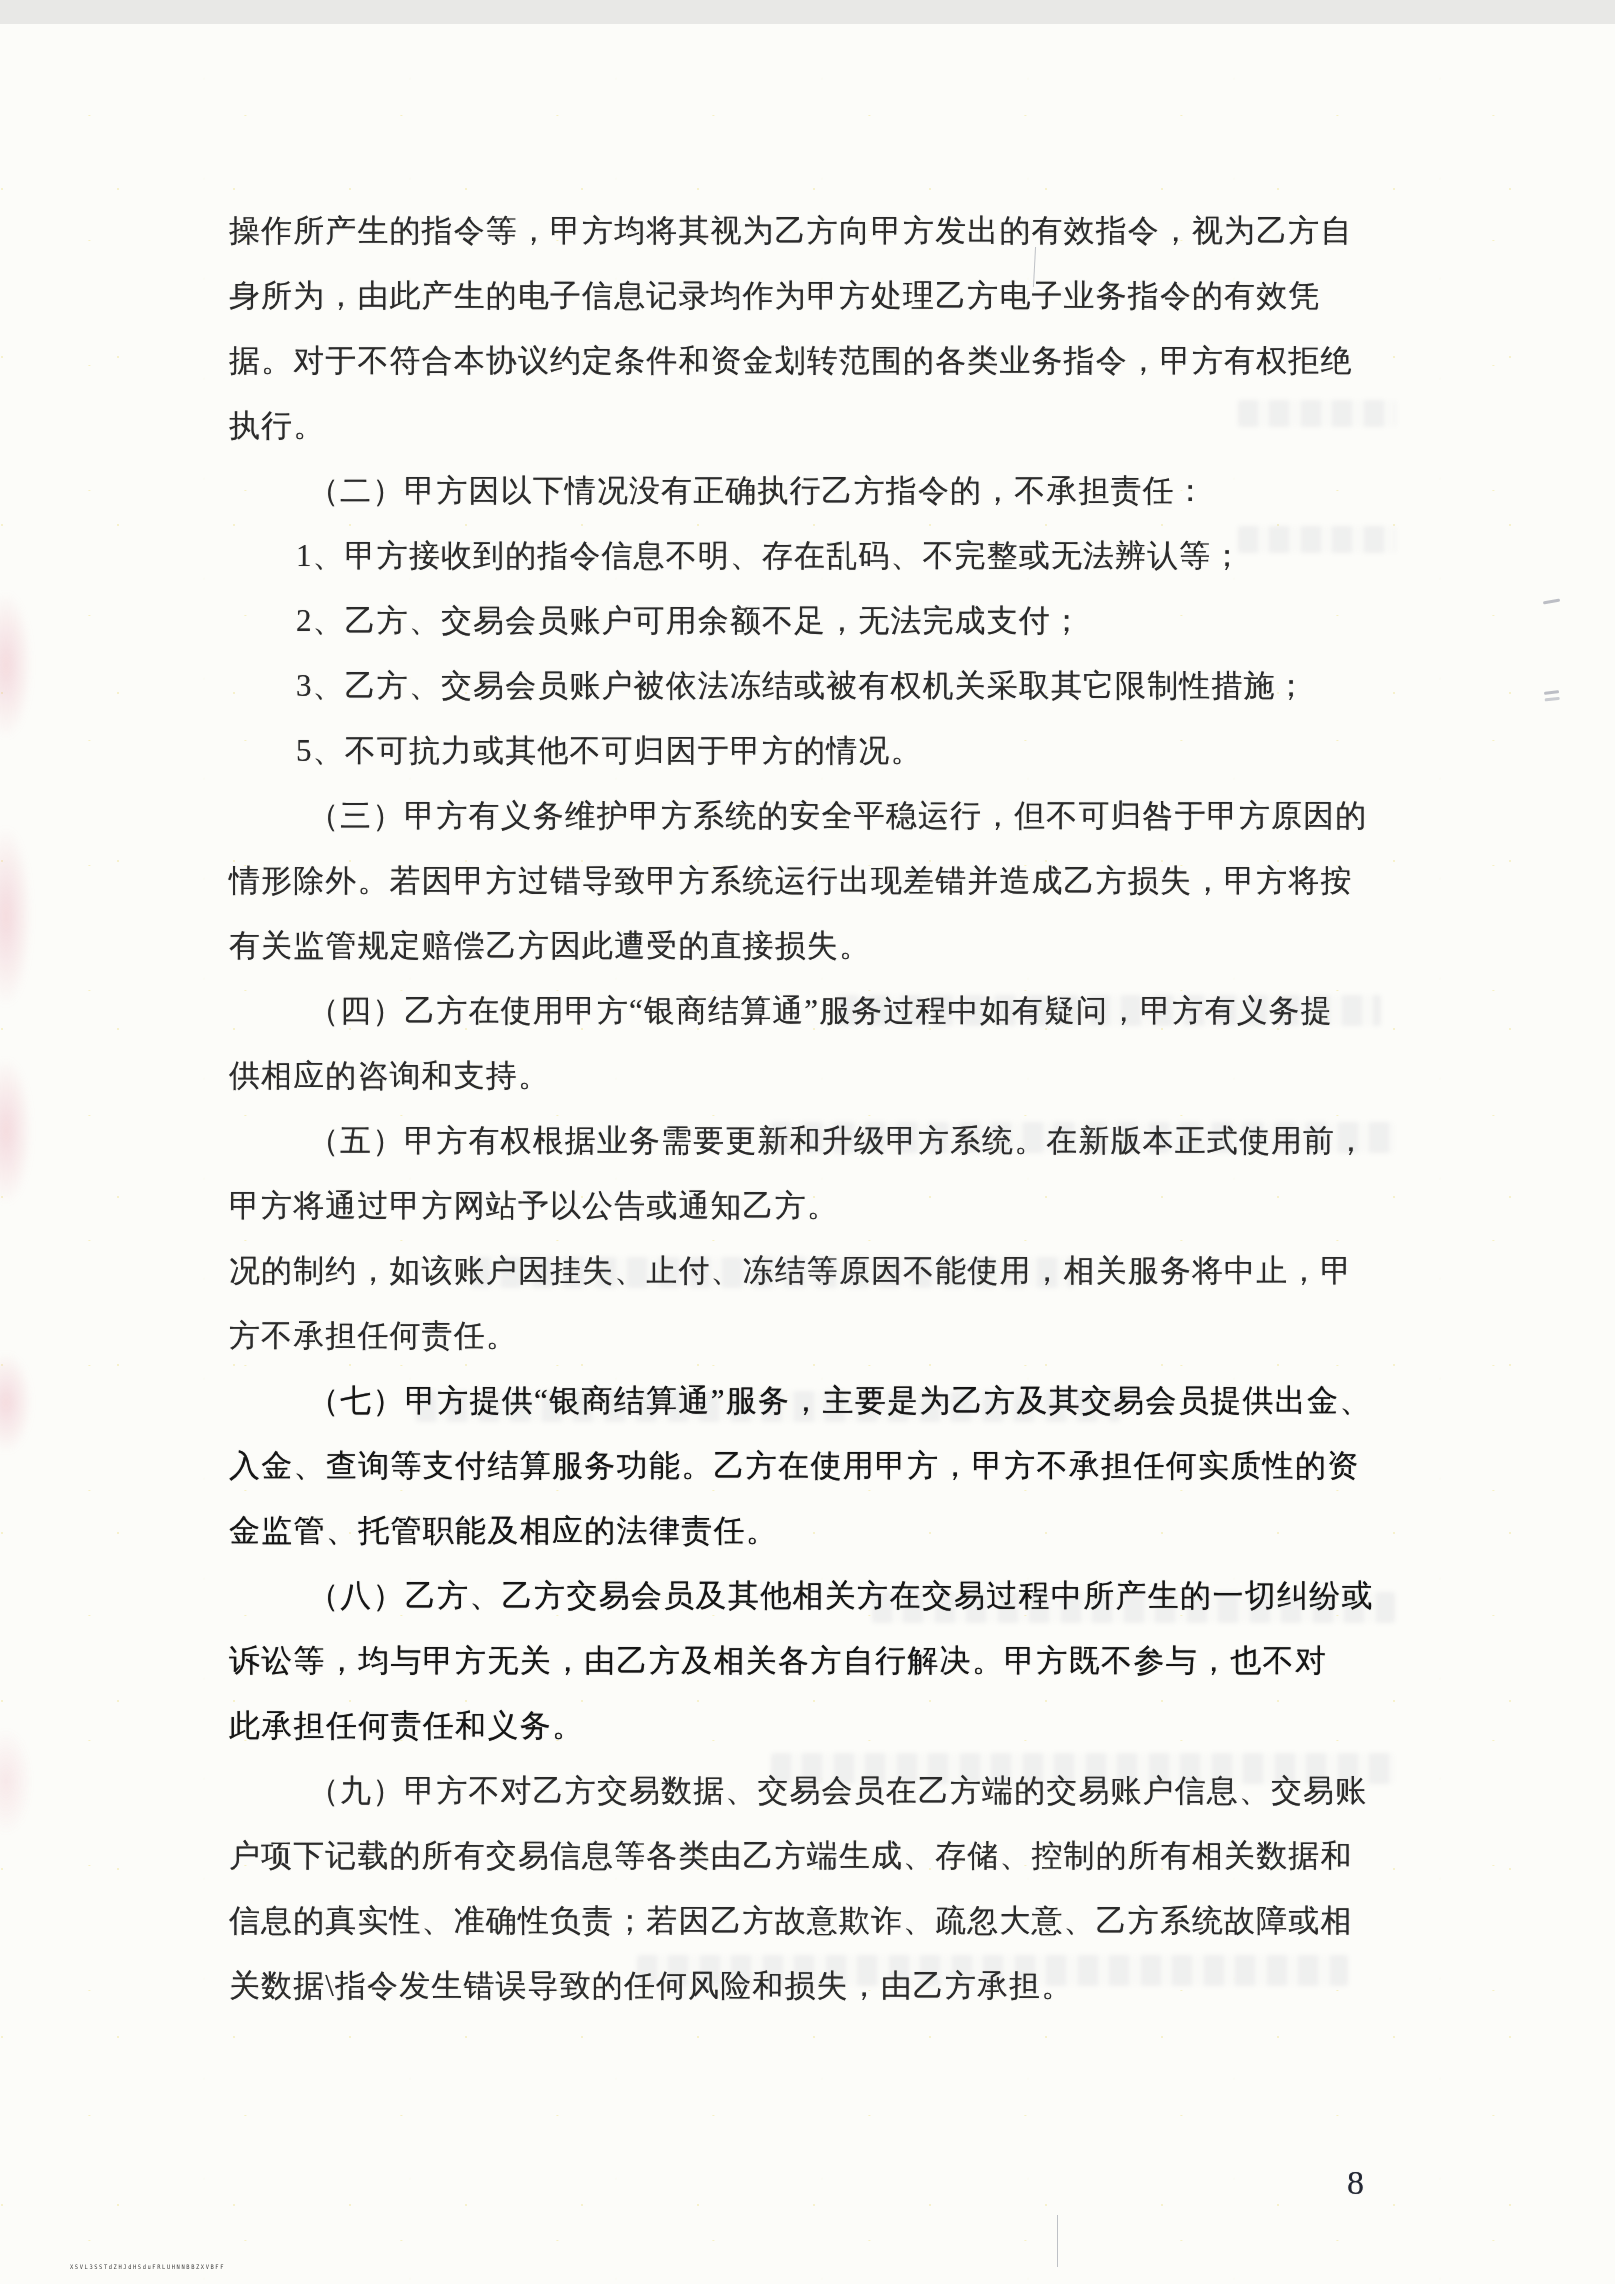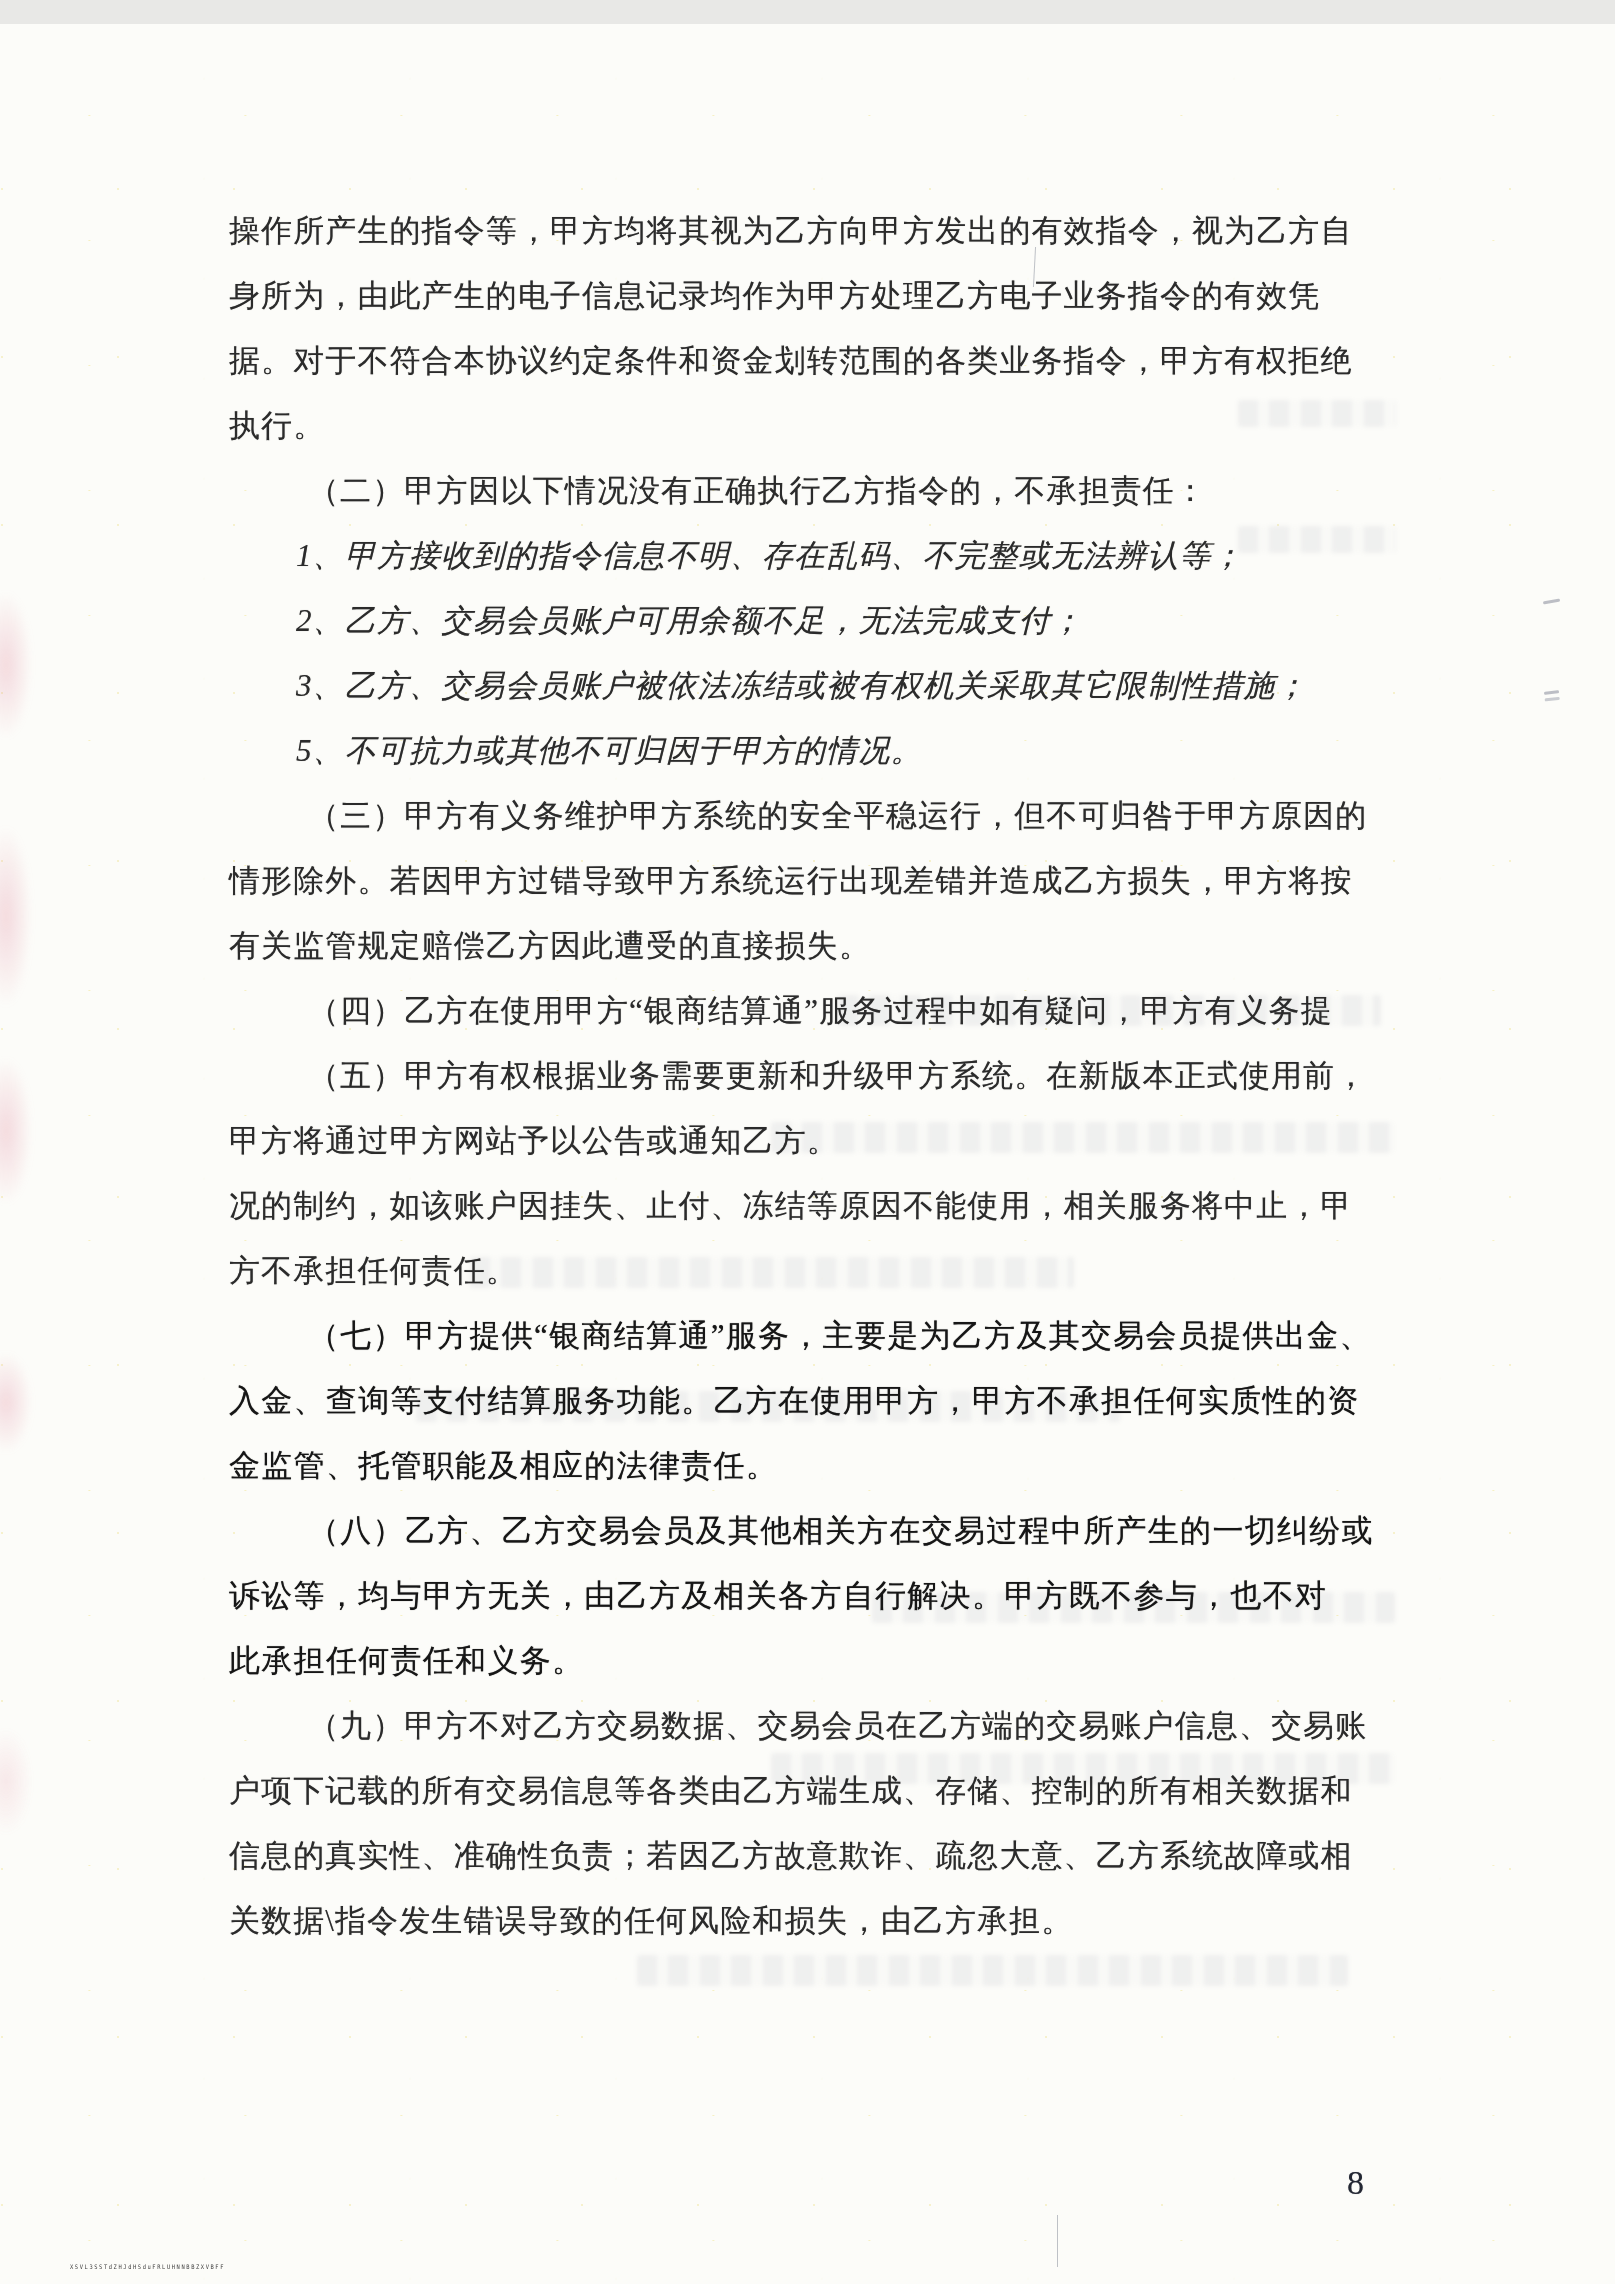--- a/index.html
+++ b/index.html
@@ -31,21 +31,21 @@
   .line {
     height: 65px;
     line-height: 65px;
     font-size: 31px;
     letter-spacing: 1.1px;
     white-space: nowrap;
     color: #2b2b2b;
     text-shadow: 0 0 0.7px rgba(45,45,45,.55);
   }
   .line.indent { padding-left: 79px; }
-  .line.list   { padding-left: 67px; font-style: italic; }
+  .line.list   { padding-left: 67px; }
   .line.bold {
     font-weight: 400;
     color: #161616;
     letter-spacing: 1.3px;
     text-shadow: 0 0 0.8px rgba(0,0,0,.7);
   }
 
   .page-number {
     position: absolute;
     left: 1347px; top: 2140px;
@@ -145,20 +145,21 @@
       <div class="line body"><span>执行。</span></div>
       <div class="line indent"><span>（二）甲方因以下情况没有正确执行乙方指令的，不承担责任：</span></div>
       <div class="line list"><span>1、甲方接收到的指令信息不明、存在乱码、不完整或无法辨认等；</span></div>
       <div class="line list"><span>2、乙方、交易会员账户可用余额不足，无法完成支付；</span></div>
       <div class="line list"><span>3、乙方、交易会员账户被依法冻结或被有权机关采取其它限制性措施；</span></div>
       <div class="line list"><span>5、不可抗力或其他不可归因于甲方的情况。</span></div>
       <div class="line indent"><span>（三）甲方有义务维护甲方系统的安全平稳运行，但不可归咎于甲方原因的</span></div>
       <div class="line body"><span>情形除外。若因甲方过错导致甲方系统运行出现差错并造成乙方损失，甲方将按</span></div>
       <div class="line body"><span>有关监管规定赔偿乙方因此遭受的直接损失。</span></div>
       <div class="line indent"><span>（四）乙方在使用甲方“银商结算通”服务过程中如有疑问，甲方有义务提</span></div>
+      <div class="line body"><span>供相应的咨询和支持。</span></div>
       <div class="line indent"><span>（五）甲方有权根据业务需要更新和升级甲方系统。在新版本正式使用前，</span></div>
       <div class="line body"><span>甲方将通过甲方网站予以公告或通知乙方。</span></div>
       <div class="line body"><span>况的制约，如该账户因挂失、止付、冻结等原因不能使用，相关服务将中止，甲</span></div>
       <div class="line body"><span>方不承担任何责任。</span></div>
       <div class="line indent bold"><span>（七）甲方提供“银商结算通”服务，主要是为乙方及其交易会员提供出金、</span></div>
       <div class="line body bold"><span>入金、查询等支付结算服务功能。乙方在使用甲方，甲方不承担任何实质性的资</span></div>
       <div class="line body bold"><span>金监管、托管职能及相应的法律责任。</span></div>
       <div class="line indent bold"><span>（八）乙方、乙方交易会员及其他相关方在交易过程中所产生的一切纠纷或</span></div>
       <div class="line body bold"><span>诉讼等，均与甲方无关，由乙方及相关各方自行解决。甲方既不参与，也不对</span></div>
       <div class="line body bold"><span>此承担任何责任和义务。</span></div>

